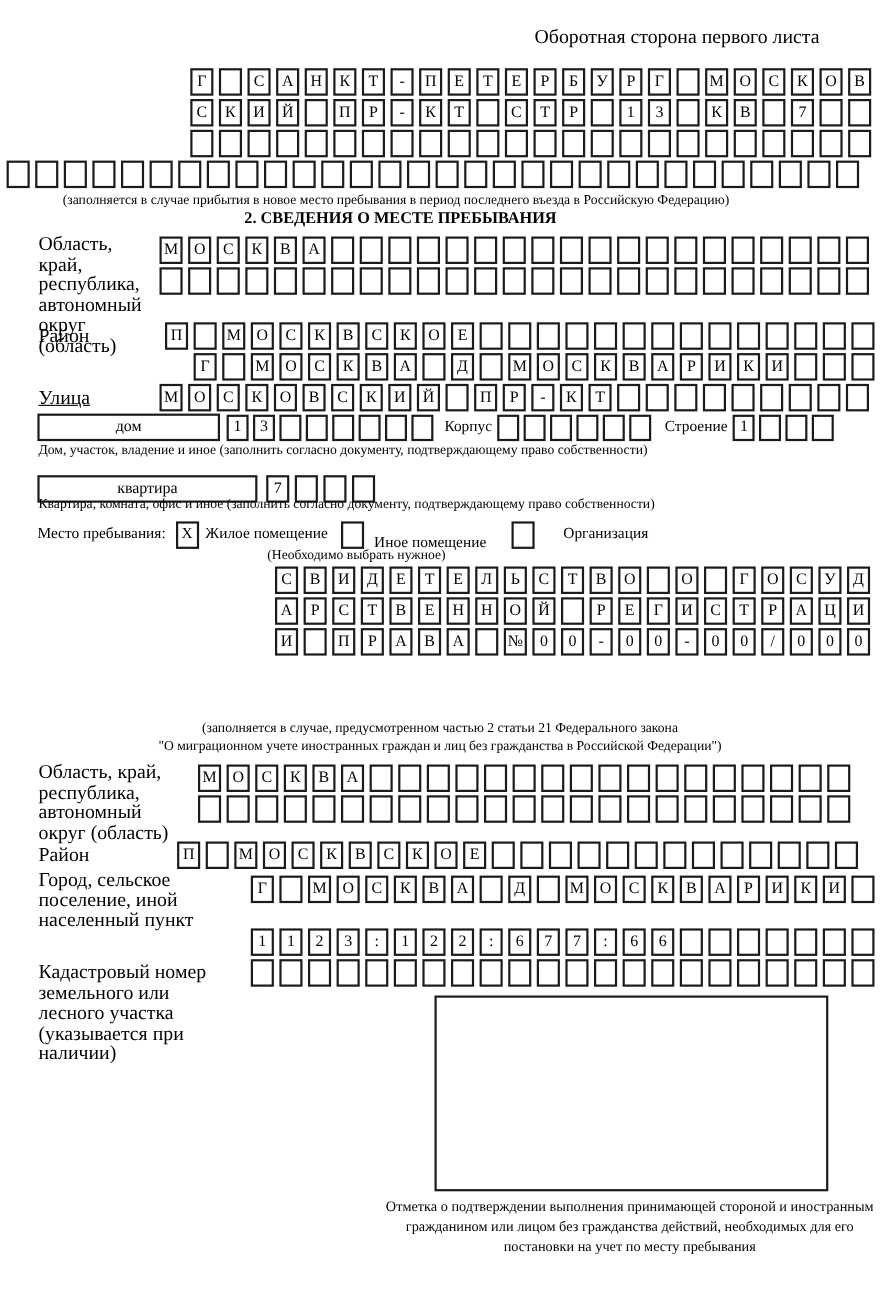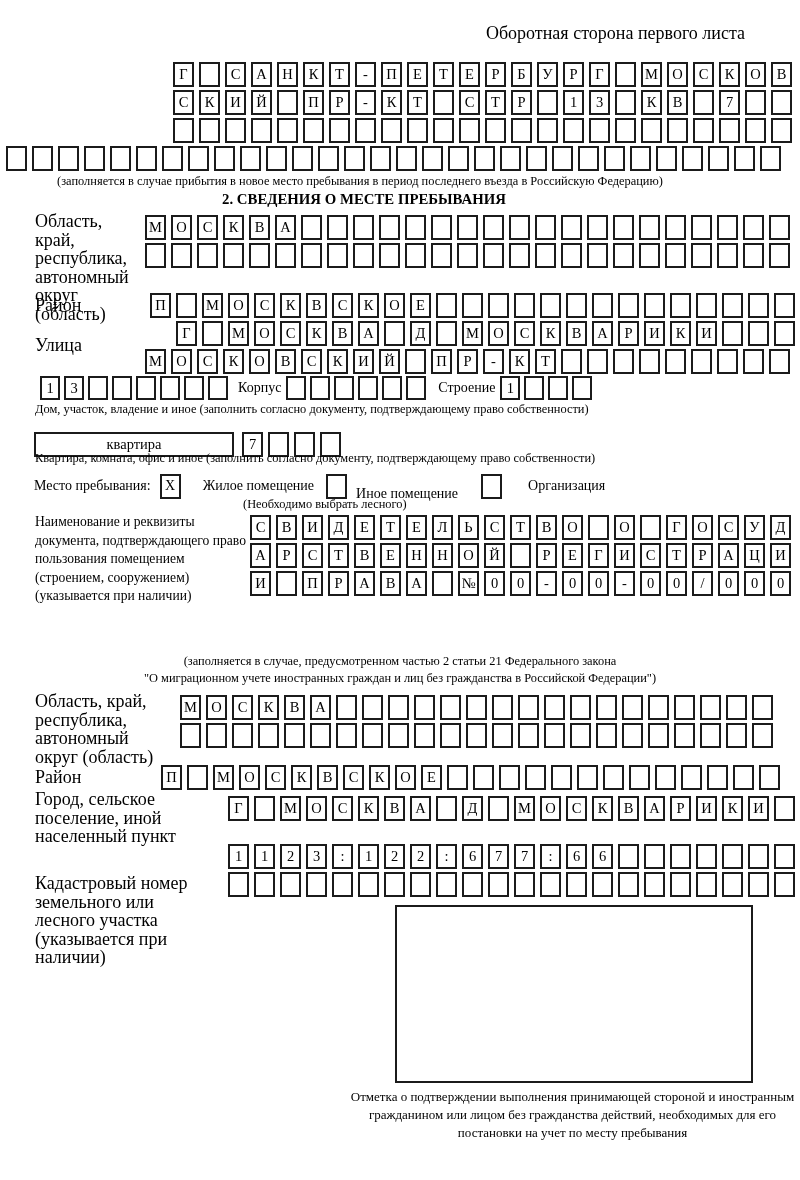--- a/index.html
+++ b/index.html
@@ -261,21 +261,21 @@
       <span class="cell">А</span>
       <span class="cell">Р</span>
       <span class="cell">И</span>
       <span class="cell">К</span>
       <span class="cell">И</span>
       <span class="cell"></span>
       <span class="cell"></span>
       <span class="cell"></span>
     </div>
 
-  <div class="abs lbl" style="left:35px; top:336px;">Улица</div>
+  <div class="abs lbl" style="left:35px; top:352px;text-decoration:underline;">Улица</div>
   <div class="abs cells" style="left:145px; top:349px;">
       <span class="cell">М</span>
       <span class="cell">О</span>
       <span class="cell">С</span>
       <span class="cell">К</span>
       <span class="cell">О</span>
       <span class="cell">В</span>
       <span class="cell">С</span>
       <span class="cell">К</span>
       <span class="cell">И</span>
@@ -291,20 +291,21 @@
       <span class="cell"></span>
       <span class="cell"></span>
       <span class="cell"></span>
       <span class="cell"></span>
       <span class="cell"></span>
       <span class="cell"></span>
       <span class="cell"></span>
     </div>
 
   <div class="abs" style="left:34px; top:376px; display:flex; align-items:center;">
+    <div class="wbox" style="width:166px;">дом</div>
     <div class="cells tight" style="margin-left:6px;">
         <span class="cell">1</span>
         <span class="cell">3</span>
         <span class="cell"></span>
         <span class="cell"></span>
         <span class="cell"></span>
         <span class="cell"></span>
         <span class="cell"></span>
         <span class="cell"></span>
       </div>
@@ -334,29 +335,28 @@
         <span class="cell"></span>
         <span class="cell"></span>
         <span class="cell"></span>
       </div>
   </div>
   <div class="abs cap" style="left:35px; top:451px;">Квартира, комната, офис и иное (заполнить согласно документу, подтверждающему право собственности)</div>
 
   <div class="abs" style="left:34px; top:470px; display:flex; align-items:center;">
     <span class="inline-lbl">Место пребывания:</span>
     <span class="chk" style="margin-left:9px;">X</span>
-    <span class="inline-lbl" style="margin-left:22px;">Жилое помещение</span>
+    <span class="inline-lbl" style="margin-left:6px;">Жилое помещение</span>
     <span class="chk" style="margin-left:12px;"></span>
     <span class="inline-lbl" style="margin-left:9px;margin-top:16px;">Иное помещение</span>
     <span class="chk" style="margin-left:23px;"></span>
     <span class="inline-lbl" style="margin-left:26px;">Организация</span>
   </div>
-  <div class="abs cap" style="left:243px; top:497px;">(Необходимо выбрать лесного)</div>
-
-  <div class="abs lbl" style="left:35px; top:513px; width:212px; font-size:13.6px;">Наименование и реквизиты документа, подтверждающего право пользования помещением (строением, сооружением) (указывается при наличии)</div>
+  <div class="abs cap" style="left:243px; top:497px;">(Необходимо выбрать нужное)</div>
+
   <div class="abs cells" style="left:250px; top:515px;">
       <span class="cell">С</span>
       <span class="cell">В</span>
       <span class="cell">И</span>
       <span class="cell">Д</span>
       <span class="cell">Е</span>
       <span class="cell">Т</span>
       <span class="cell">Е</span>
       <span class="cell">Л</span>
       <span class="cell">Ь</span>

